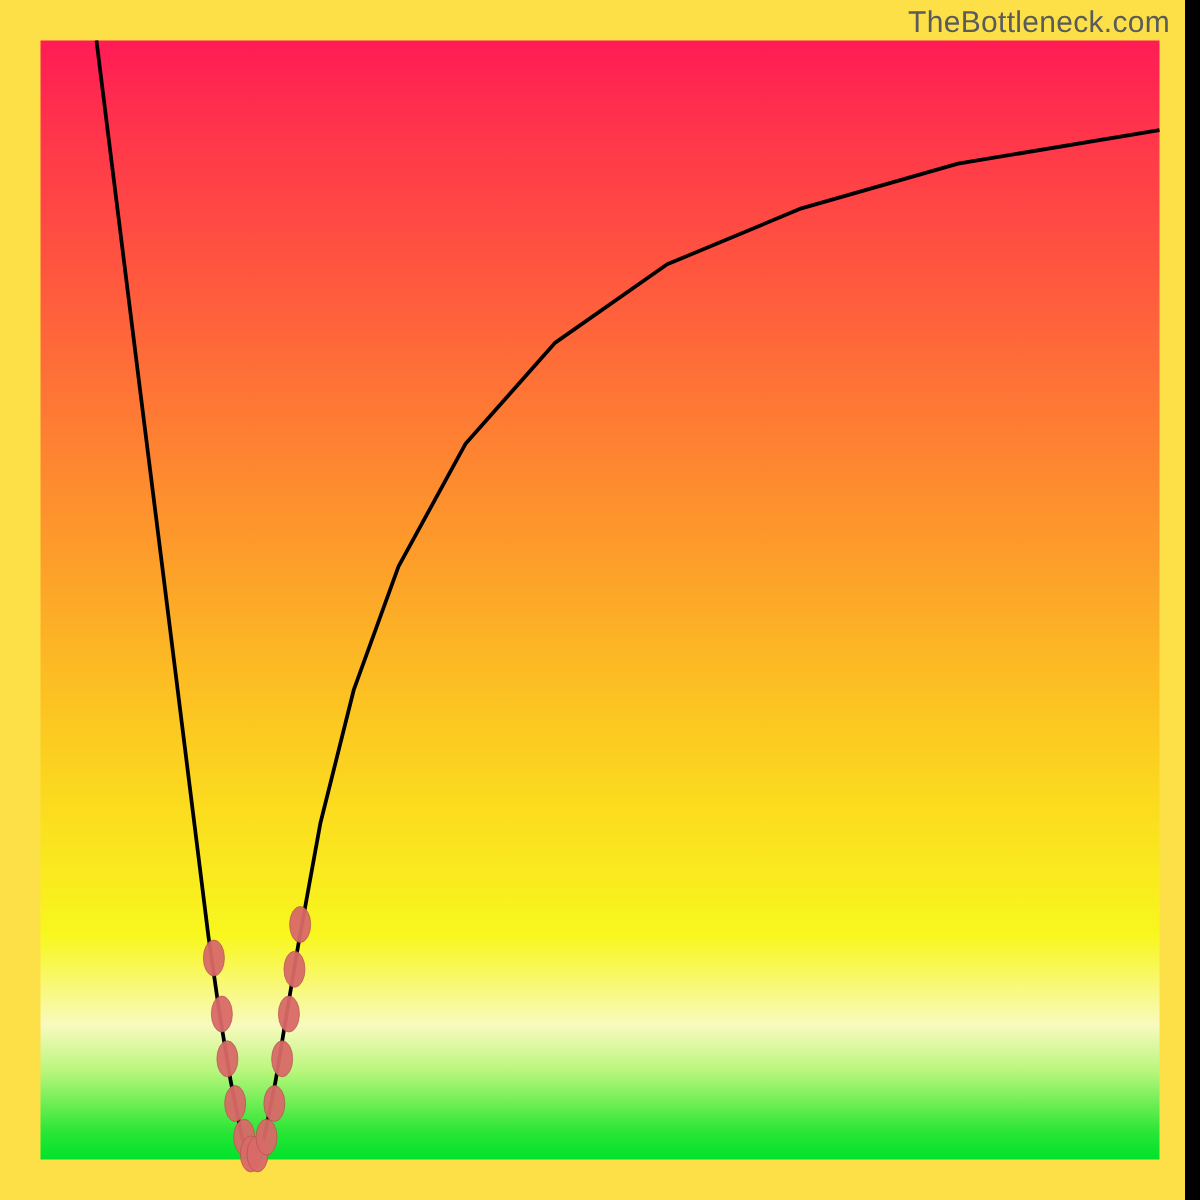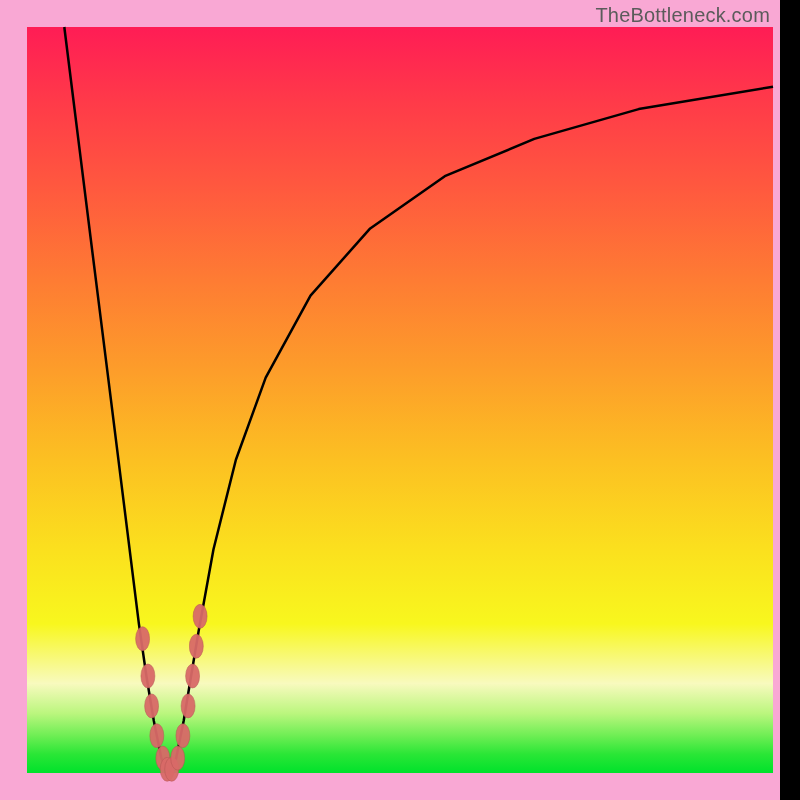--- a/index.html
+++ b/index.html
@@ -7,21 +7,22 @@
     padding: 0;
     width: 800px;
     height: 800px;
     overflow: hidden;
     background: #000;
   }
   .frame {
     position: relative;
     width: 780px;
     height: 800px;
-    background: #f9a8d4;
+    background: #fde047;
+    padding-left: 10px;
   }
   .plot {
     position: absolute;
     left: 27px;
     top: 27px;
     width: 746px;
     height: 746px;
     
     background: linear-gradient(
       to bottom,

